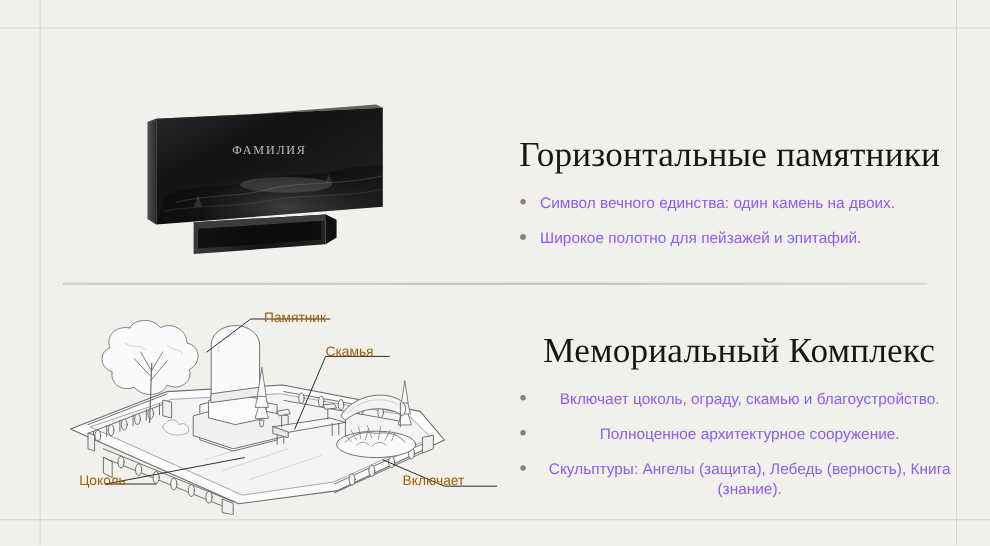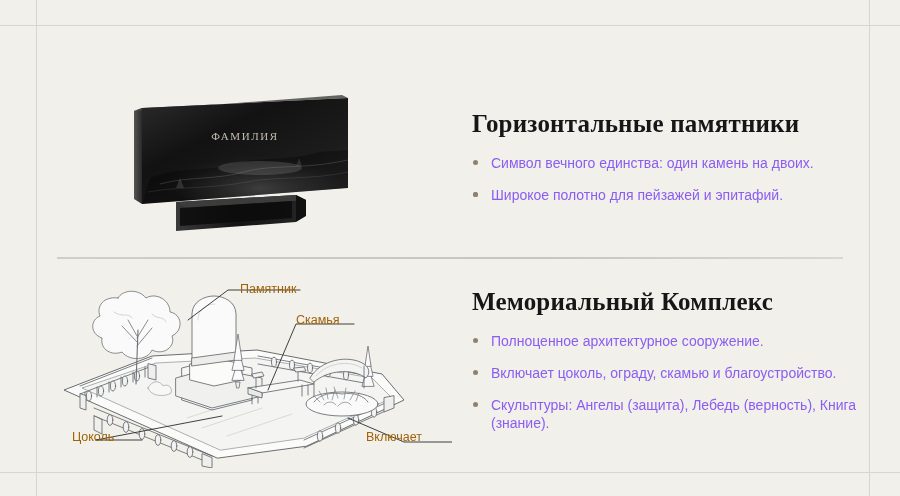--- a/index.html
+++ b/index.html
@@ -27,25 +27,25 @@
   }
 
   .divider{
     position:absolute;left:57px;top:257px;width:786px;height:2px;
     background:linear-gradient(to right,#cfcec8,#c6c5bf 60%,#d8d7d1);
   }
 
   
   .sec{position:absolute;left:472px;width:400px;}
   .sec.one{top:106px;}
-  .sec.two{top:284px;}
+  .sec.two{top:284px;text-align:center;}
   .sec h2{
-    margin:4px 0 16px 0;
+    margin:16px 0 16px 0;
     font-family:"Liberation Serif", serif;
-    font-weight:700;font-size:25px;color:#161616;
+    font-weight:400;font-size:32px;color:#161616;
     letter-spacing:.2px;
   }
   .bullets{list-style:none;margin:0;padding:0;}
   .bullets li{
     position:relative;padding-left:19px;margin-bottom:13px;
     font-size:14px;line-height:1.34;color:#8b5cf6;
   }
   .bullets li .dot{
     position:absolute;left:1px;top:6px;width:5px;height:5px;border-radius:50%;
     background:#8c8271;
@@ -273,19 +273,19 @@
     <ul class="bullets">
       <li><span class="dot"></span><span>Символ вечного единства: один камень на двоих.</span></li>
       <li><span class="dot"></span></li>
       <li><span class="dot"></span><span>Широкое полотно для пейзажей и эпитафий.</span></li>
     </ul>
   </div>
 
   <div class="sec two">
     <h2>Мемориальный Комплекс</h2>
     <ul class="bullets">
+      <li><span class="dot"></span><span>Включает цоколь, ограду, скамью и благоустройство.</span></li>
       <li><span class="dot"></span><span>Полноценное архитектурное сооружение.</span></li>
-      <li><span class="dot"></span><span>Включает цоколь, ограду, скамью и благоустройство.</span></li>
       <li><span class="dot"></span><span>Скульптуры: Ангелы (защита), Лебедь (верность), Книга (знание).</span></li>
     </ul>
   </div>
 
 </div>
 
 </body></html>

